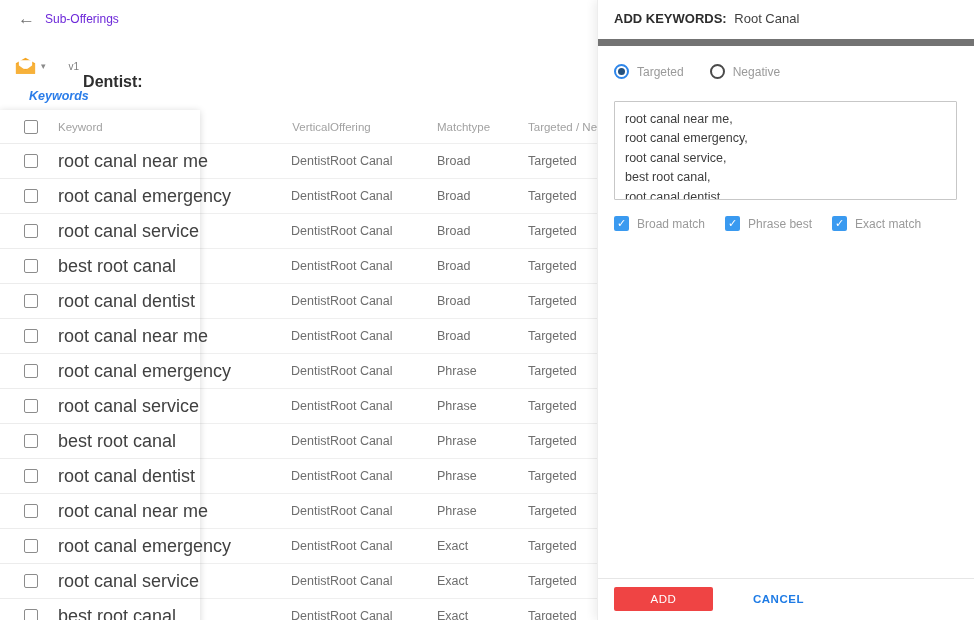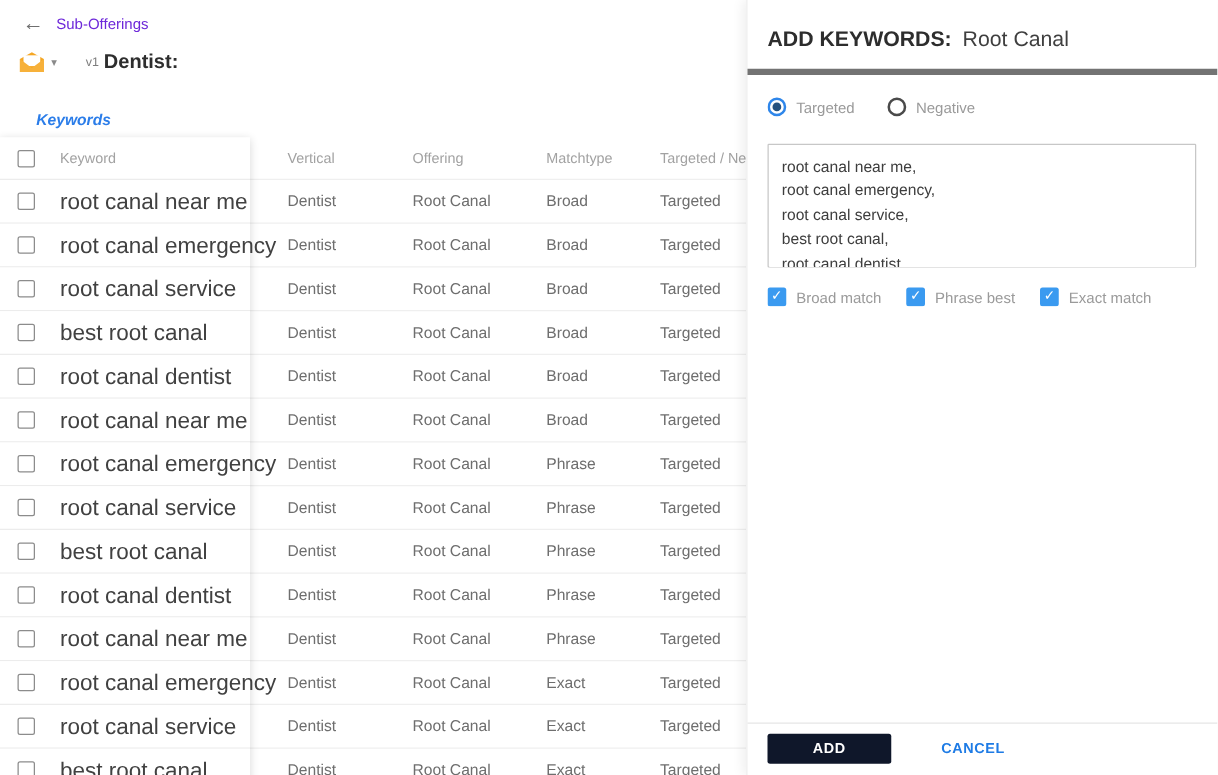--- a/index.html
+++ b/index.html
@@ -11,54 +11,54 @@
   .left { position:absolute; left:0; top:0; width:597px; height:620px; overflow:hidden; }
 
   .topbar { position:absolute; left:18px; top:10px; display:flex; align-items:center; }
   .back-arrow { font-size:17px; color:#6f6f6f; cursor:pointer; line-height:1; }
   .back-label { margin-left:10px; font-size:12px; color:#6d28d9; }
 
   .titlebar { position:absolute; left:14px; top:41px; display:flex; align-items:center; }
   .env-icon { width:23px; height:18px; display:block; }
   .caret { color:#8a8a8a; font-size:9px; margin-left:4px; }
   .ver { margin-left:23px; font-size:10px; color:#7d7d7d; }
-  .title-bold { margin-left:4px; font-size:16px; font-weight:bold; color:#2e2e2e; }
+  .title-bold { margin-left:4px; font-size:16px; font-weight:bold; color:#2e2e2e;margin-top:32px; }
   .title-rest { margin-left:5px; font-size:14px; color:#3f3f3f; }
 
   .tabs { position:absolute; left:15px; top:83px; display:flex; }
   .tab { padding:6px 14px 9px; font-size:12.5px; color:#4a4a4a; cursor:pointer;
          border-bottom:3px solid transparent;font-style:italic; }
   .tab.active { color:#2b7de9; font-weight:bold; border-bottom-color:#f0a33f; }
 
   
   .tbl-right { position:absolute; left:200px; top:110px; width:397px; }
   .r-row { display:flex; align-items:center; height:35px; border-bottom:1px solid #efefef;
            padding-left:30px; }
   .r-row.head { height:34px; }
-  .c-vert { width:100px; font-size:12.5px; color:#6e6e6e; white-space:nowrap; }
+  .c-vert { width:100px; font-size:12.5px; color:#6e6e6e; white-space:nowrap;text-align:right; }
   .c-off  { width:107px; font-size:12.5px; color:#6e6e6e; white-space:nowrap; }
   .c-match{ width:91px;  font-size:12.5px; color:#6e6e6e; white-space:nowrap; }
   .c-targ { flex:1; font-size:12.5px; color:#6e6e6e; white-space:nowrap; overflow:hidden; }
   .head .c-vert,.head .c-off,.head .c-match,.head .c-targ
         { font-size:11.5px; color:#a2a2a2; }
 
   .kw-card { position:absolute; left:0; top:110px; width:200px; background:#fff;
              box-shadow:0 1px 7px rgba(0,0,0,0.16); z-index:2; }
   .k-row { display:flex; align-items:center; height:35px; border-bottom:1px solid #ececec;
-           background:#fff; padding-left:14px; }
+           background:#fff; padding-left:24px; }
   .k-row.head { height:34px; }
   .cb { width:14px; height:14px; border:1px solid #8c8c8c; border-radius:2px;
         background:#fff; flex:none; cursor:pointer; }
   .k-label { margin-left:20px; font-size:18px; color:#414141; white-space:nowrap; }
   .k-row.head .k-label { font-size:11.5px; color:#a2a2a2; }
 
   
   .panel { position:absolute; left:597px; top:0; width:377px; height:620px; background:#fff;
            border-left:1px solid #ededed; box-shadow:-3px 0 9px rgba(0,0,0,0.07); }
-  .panel-title { padding:22px 16px 13px; border-bottom:5px solid #737373; font-size:17px; }
+  .panel-title { padding:11px 16px 13px; border-bottom:7px solid #737373; font-size:13px; }
   .pt-bold { font-weight:bold; color:#2d2d2d; }
   .pt-rest { color:#3f3f3f; margin-left:4px; }
 
   .radio-row { margin:18px 16px 0; display:flex; align-items:center; }
   .radio-item { display:flex; align-items:center; margin-right:26px; cursor:pointer; }
   .radio { width:15px; height:15px; border-radius:50%; border:2px solid #4a4a4a;
            background:#fff; flex:none; position:relative; }
   .radio.selected { border-color:#2e86ea; }
   .radio.selected::after { content:""; position:absolute; left:2px; top:2px;
            width:7px; height:7px; border-radius:50%; background:#25517e; }
@@ -70,23 +70,23 @@
            font-size:12.5px; line-height:1.55; color:#3d3d3d; }
 
   .check-row { margin:16px 16px 0; display:flex; align-items:center; gap:6px; }
   .check-item { display:flex; align-items:center; margin-right:14px; cursor:pointer; }
   .checkbox { width:15px; height:15px; border-radius:2px; background:#3a9af0; flex:none;
            color:#fff; font-size:11px; line-height:15px; text-align:center; }
   .check-label { margin-left:8px; font-size:12px; color:#9a9a9a; white-space:nowrap; }
 
   .panel-footer { position:absolute; left:0; right:0; top:578px;
            border-top:1px solid #e6e6e6; padding:8px 16px; display:flex; align-items:center; }
-  .add-btn { width:99px; height:24px; background:#0f172a; color:#fff; border:none;
+  .add-btn { width:99px; height:24px; background:#ef4444; color:#fff; border:none;
            border-radius:2px; font-family:"Liberation Sans", sans-serif; font-size:11.5px;
-           font-weight:bold; letter-spacing:0.5px; cursor:pointer; }
+           font-weight:normal; letter-spacing:0.5px; cursor:pointer; }
   .cancel-btn { margin-left:40px; background:none; border:none; color:#1e7be5;
            font-family:"Liberation Sans", sans-serif; font-size:11.5px; font-weight:bold;
            letter-spacing:0.5px; cursor:pointer; }
 </style>
 </head>
 <body>
 
 <div class="app">
 
   <div class="left">

